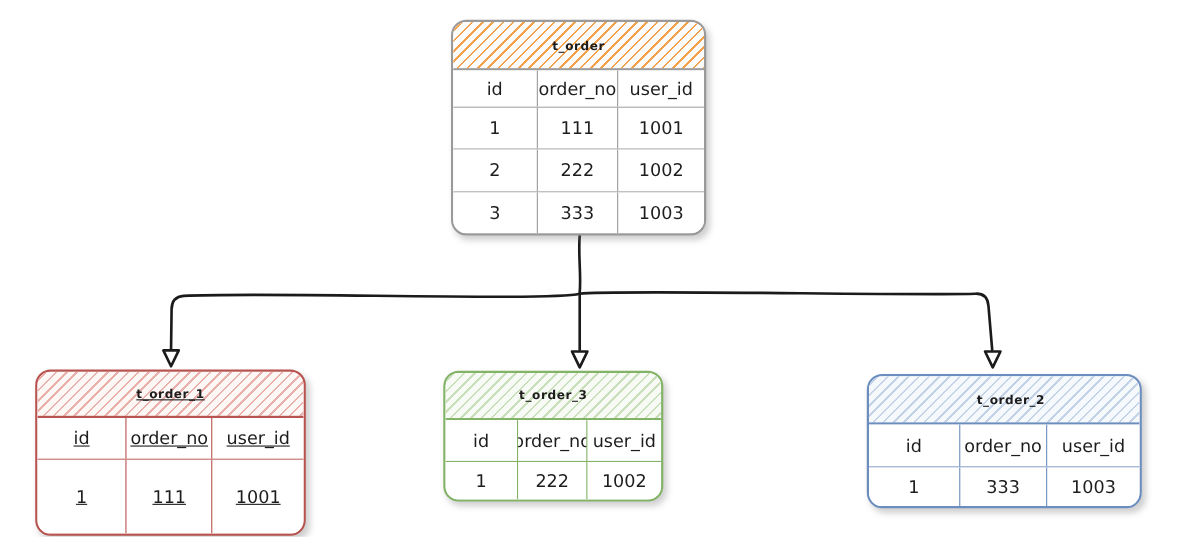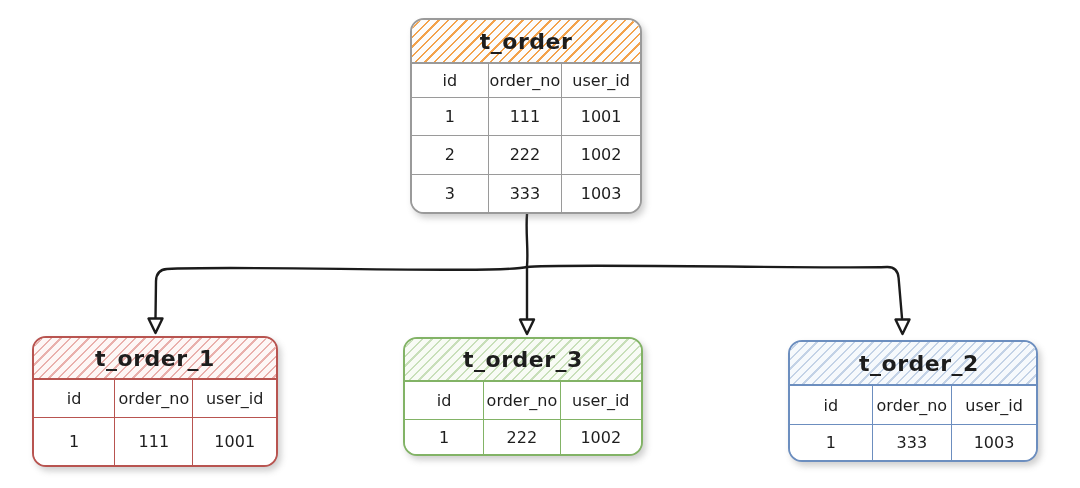--- a/index.html
+++ b/index.html
@@ -14,21 +14,21 @@
     position:absolute;display:flex;flex-direction:column;
     background:#ffffff;
     border:2px solid var(--bc,#999);
     border-radius:14px;
     box-shadow:3px 4px 6px rgba(110,110,110,.33);
     overflow:hidden;box-sizing:border-box;
     color:var(--tc,#1d1d1d);
   }
   .ttitle{
     flex:0 0 auto;display:flex;align-items:center;justify-content:center;
-    font-weight:bold;font-size:22px;letter-spacing:.5px;
+    font-weight:bold;font-size:11px;letter-spacing:.5px;
     background-color:var(--hb,#fcfcfc);
     background-image:repeating-linear-gradient(135deg,transparent 0 5px,var(--hc,#ddd) 5px 6.6px);
     border-bottom:2px solid var(--bc,#999);
     box-sizing:border-box;
   }
   .trow,.thead{
     flex:1 1 auto;display:flex;box-sizing:border-box;background:#fff;
   }
   .thead{flex:0 0 auto;}
   .thead,.trow:not(:last-child){border-bottom:1.7px solid var(--bc,#999);}
@@ -81,35 +81,35 @@
       <div class="cell c2">222</div>
       <div class="cell c3">1002</div>
     </div>
     <div class="trow">
       <div class="cell c1">3</div>
       <div class="cell c2">333</div>
       <div class="cell c3">1003</div>
     </div>
   </div>
 
-  <div class="dtable" style="left: 32px; top: 336px; width: 246px; height: 131px; --bc: #b85450; --hc: #e9b0ac; --hb: #fdf7f6; --tc: #1d1d1d;">
+  <div class="dtable" style="left: 32px; top: 336px; width: 246px; height: 151px; text-decoration: underline; --bc: #b85450; --hc: #e9b0ac; --hb: #fdf7f6; --tc: #1d1d1d;">
     <div class="ttitle" style="height:42px;">t_order_1</div>
     <div class="thead" style="height:38px;">
       <div class="cell c1">id</div>
       <div class="cell c2">order_no</div>
       <div class="cell c3">user_id</div>
     </div>
     <div class="trow">
       <div class="cell c1">1</div>
       <div class="cell c2">111</div>
       <div class="cell c3">1001</div>
     </div>
   </div>
 
-  <div class="dtable" style="left: 403px; top: 337px; width: 240px; height: 119px; --bc: #82b366; --hc: #c8dfb9; --hb: #f8fbf5; --tc: #1d1d1d;">
+  <div class="dtable" style="left: 403px; top: 337px; width: 200px; height: 119px; --bc: #82b366; --hc: #c8dfb9; --hb: #f8fbf5; --tc: #1d1d1d;">
     <div class="ttitle" style="height:43px;">t_order_3</div>
     <div class="thead" style="height:38px;">
       <div class="cell c1">id</div>
       <div class="cell c2">order_no</div>
       <div class="cell c3">user_id</div>
     </div>
     <div class="trow">
       <div class="cell c1">1</div>
       <div class="cell c2">222</div>
       <div class="cell c3">1002</div>

